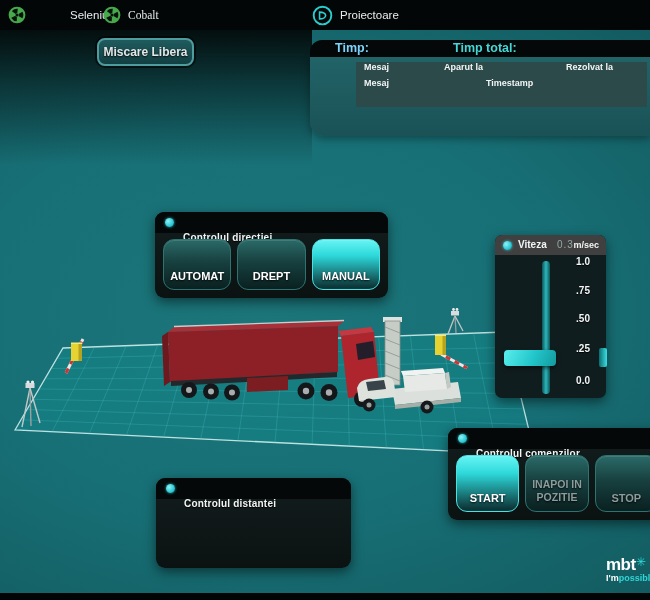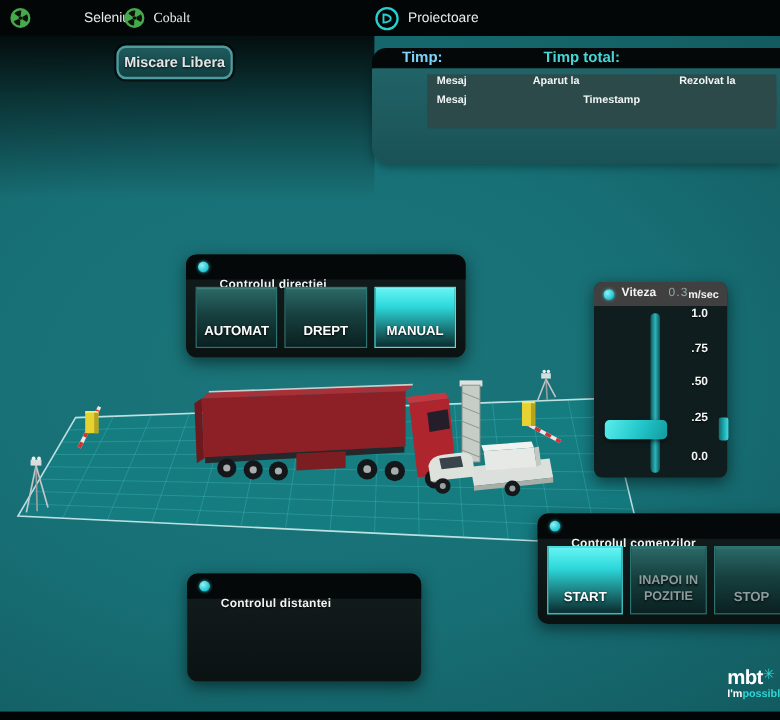--- a/index.html
+++ b/index.html
@@ -37,21 +37,21 @@
   
   .ctrl-panel{position:absolute;z-index:7;background:linear-gradient(180deg,#141d1d,#0a1212);
     border-radius:9px;box-shadow:0 4px 12px rgba(0,0,0,.5);}
   .panel-header{position:absolute;left:0;top:0;right:0;height:21px;background:#040808;border-radius:9px 9px 0 0;
     display:flex;align-items:center;padding-left:10px;gap:9px;}
   .led{width:9px;height:9px;border-radius:50%;
     background:radial-gradient(circle at 35% 35%, #8df4f4, #23c4d2 65%, #0c7f8c);
     box-shadow:0 0 3px rgba(60,220,230,.8);}
   .panel-title{color:#f2f4f4;font-weight:bold;font-size:10px;letter-spacing:.2px;text-shadow:0 1px 1px #000;margin-top:29px;}
   .btn-row{position:absolute;left:8px;right:8px;top:27px;bottom:8px;display:flex;gap:6px;}
-  .tbtn{flex:1;border-radius:0;border:1px solid #2c7472;cursor:pointer;
+  .tbtn{flex:1;border-radius:11px;border:1px solid #2c7472;cursor:pointer;
     background:linear-gradient(180deg,#2a6a68 0%,#17403f 45%,#0a2020 100%);
     color:#fff;font-family:inherit;font-weight:bold;font-size:11px;
     display:flex;align-items:flex-end;justify-content:center;padding:0 2px 7px 2px;
     text-shadow:0 1px 2px rgba(0,0,0,.9);box-shadow:inset 0 1px 0 rgba(255,255,255,.12);}
   .tbtn.active{background:linear-gradient(180deg,#66f4f4 0%,#2dd8da 32%,#0d3537 96%);border-color:#49e2e2;}
   .tbtn.disabled{color:#8d9c9c;}
   .distance .tbtn{align-items:center;font-size:20px;padding-bottom:0;}
   
   .speed-panel{position:absolute;left:495px;top:235px;width:111px;height:163px;z-index:7;
     background:#101d1f;border-radius:7px;box-shadow:0 4px 12px rgba(0,0,0,.5);}

